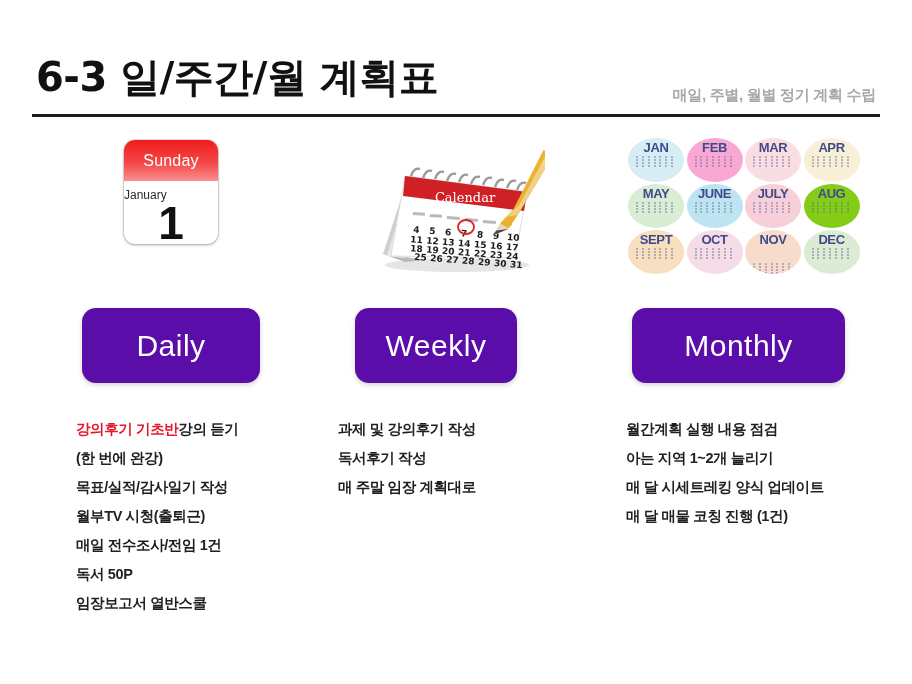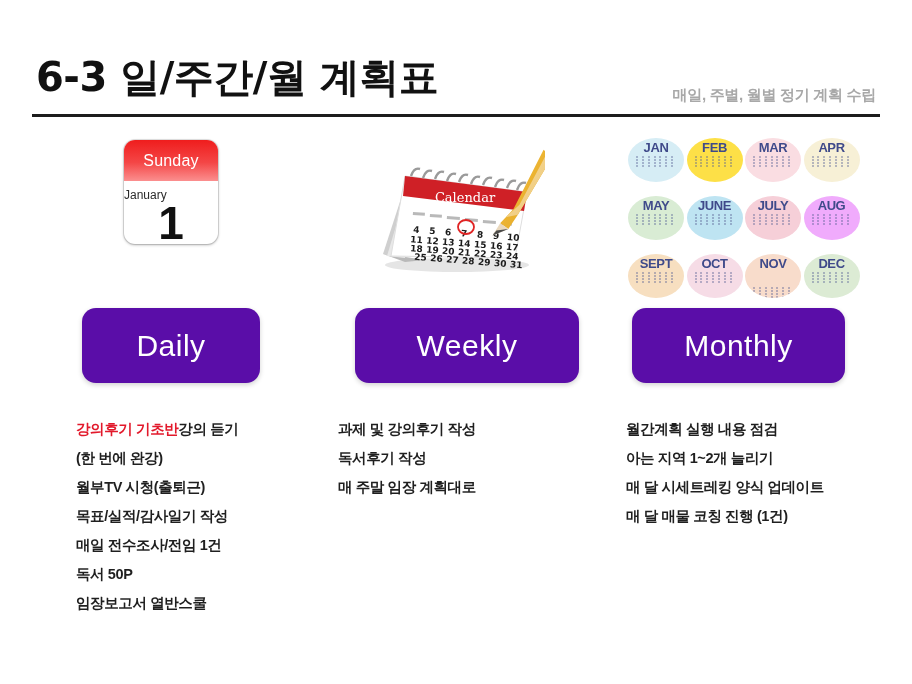--- a/index.html
+++ b/index.html
@@ -130,21 +130,21 @@
 
   
   .months {
     position: absolute;
     left: 50%;
     top: 8px;
     transform: translateX(-50%);
     width: 232px;
     display: grid;
     grid-template-columns: repeat(4, 1fr);
-    gap: 14px 2px;
+    gap: 2px 2px;
   }
   .month-chip {
     width: 56px;
     height: 44px;
     border-radius: 50%;
     display: flex;
     flex-direction: column;
     align-items: center;
     justify-content: flex-start;
     padding-top: 3px;
@@ -186,21 +186,21 @@
     align-items: center;
     justify-content: center;
     font-size: 30px;
     font-weight: 400;
     letter-spacing: .5px;
     box-shadow: 0 2px 5px rgba(0,0,0,.18);
     cursor: pointer;
     user-select: none;
   }
   .col-daily   .pill { left: 46px;  width: 178px; }
-  .col-weekly  .pill { left: 35px;  width: 224px; }
+  .col-weekly  .pill { left: 35px;  width: 162px; }
   .col-monthly .pill { left: 28px;  width: 213px; }
 
   
   .tasks {
     position: absolute;
     top: 285px;
     left: 0;
     width: 100%;
   }
   .col-daily   .tasks { left: 40px;  width: 240px; }
@@ -235,22 +235,22 @@
       <div class="daycal">
         <div class="daycal-head">Sunday</div>
         <div class="daycal-month">January</div>
         <div class="daycal-num">1</div>
       </div>
     </div>
     <div class="pill">Daily</div>
     <div class="tasks">
         <div class="task"><span class="hl">강의후기 기초반</span><span>강의 듣기</span></div>
         <div class="task"><span>(한 번에 완강)</span></div>
+        <div class="task"><span>목표/실적/감사일기 작성</span></div>
         <div class="task"><span>월부TV 시청(출퇴근)</span></div>
-        <div class="task"><span>목표/실적/감사일기 작성</span></div>
         <div class="task"><span>매일 전수조사/전임 1건</span></div>
         <div class="task"><span>독서 50P</span></div>
         <div class="task"><span>임장보고서 열반스쿨</span></div>
       </div>
   </div>
 
   <div class="col col-weekly">
     <div class="art">
       <div class="deskcal">
         <svg viewBox="0 0 180 145" width="180" height="145" aria-hidden="true">
@@ -386,21 +386,21 @@
               <i></i>
               <i></i>
               <i></i>
               <i></i>
               <i></i>
               <i></i>
               <i></i>
               <i></i>
             </div>
           </div>
-          <div class="month-chip" style="background: #fde047;">
+          <div class="month-chip" style="background: #f9a8d4;">
             <div class="month-name">FEB</div>
             <div class="month-grid">
               <i></i>
               <i></i>
               <i></i>
               <i></i>
               <i></i>
               <i></i>
               <i></i>
               <i></i>
@@ -584,21 +584,21 @@
               <i></i>
               <i></i>
               <i></i>
               <i></i>
               <i></i>
               <i></i>
               <i></i>
               <i></i>
             </div>
           </div>
-          <div class="month-chip" style="background: #f0abfc;">
+          <div class="month-chip" style="background: #84cc16;">
             <div class="month-name">AUG</div>
             <div class="month-grid">
               <i></i>
               <i></i>
               <i></i>
               <i></i>
               <i></i>
               <i></i>
               <i></i>
               <i></i>

